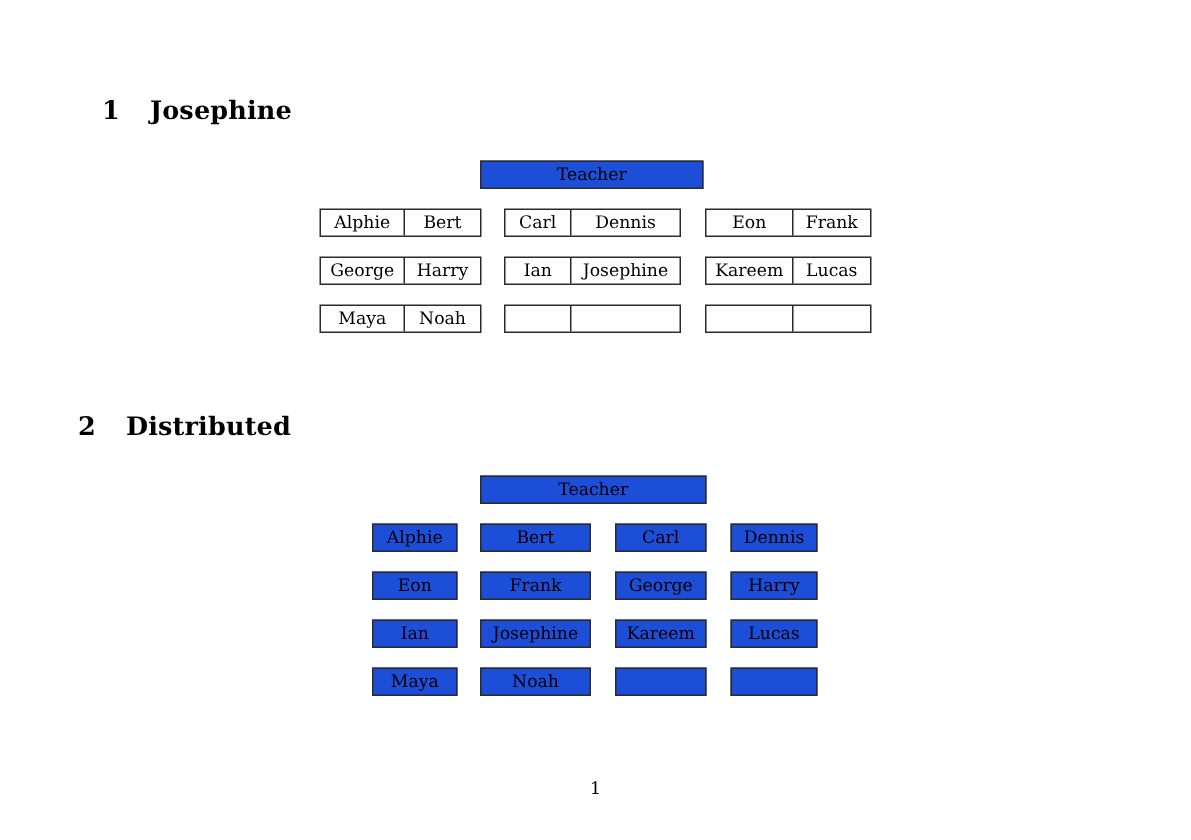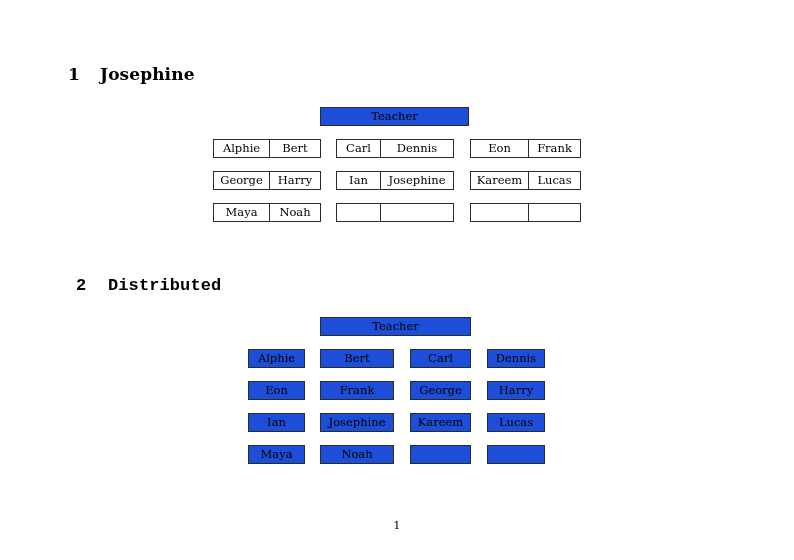--- a/index.html
+++ b/index.html
@@ -33,21 +33,21 @@
   }
   .section-heading .sec-num {
     display: inline-block;
     width: 32px;
   }
   .section-heading .sec-title {
     display: inline-block;
   }
 
   #heading-classical   { left: 68px; top: 66px; }
-  #heading-distributed { left: 76px; top: 277px; font-family: Liberation Mono, monospace; }
+  #heading-distributed { left: 52px; top: 277px; }
 
   
   .box {
     position: absolute;
     box-sizing: border-box;
     border: 1px solid #2b2b2b;
     background: #1d4ed8;
     height: 19px;
     display: flex;
     align-items: center;

